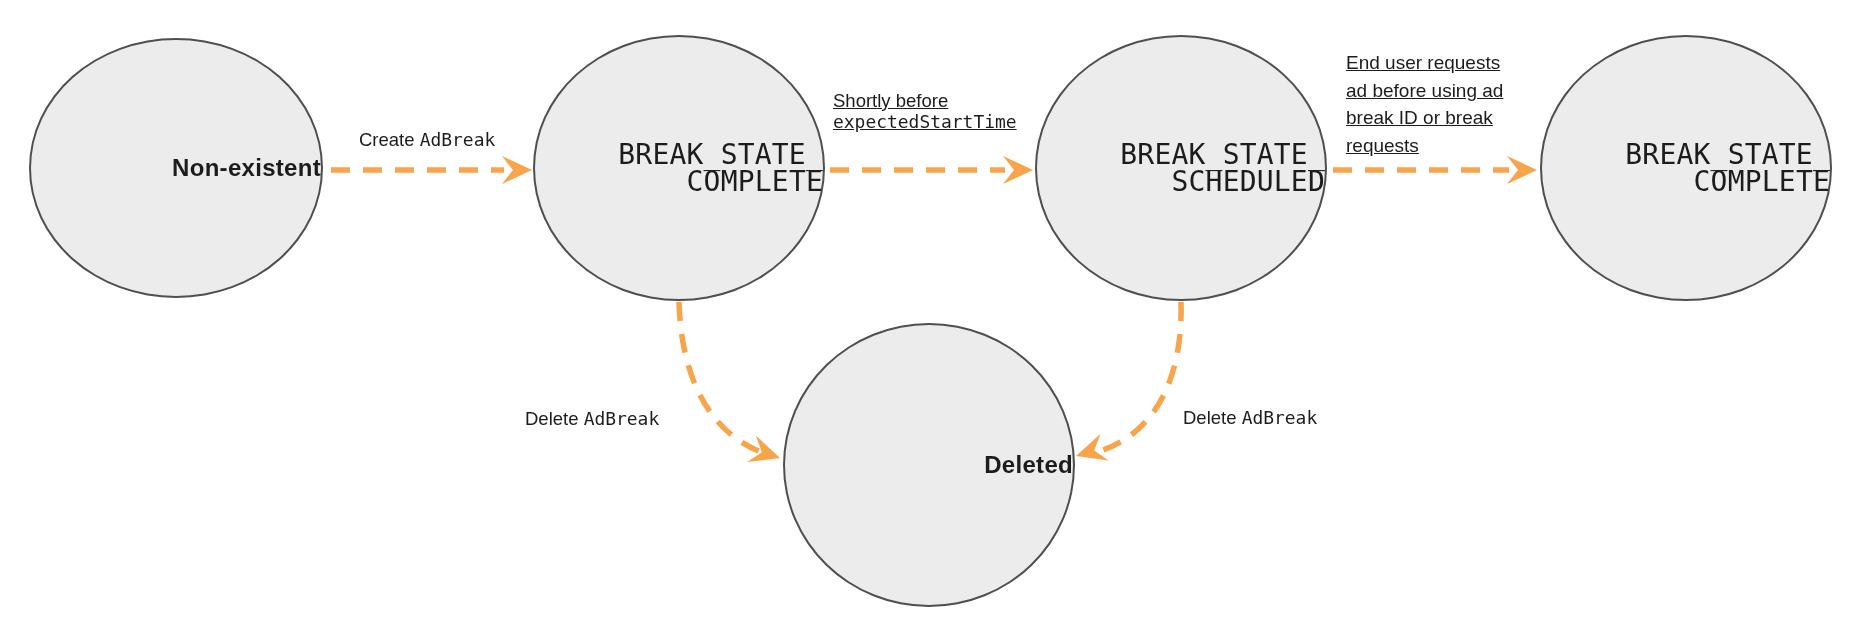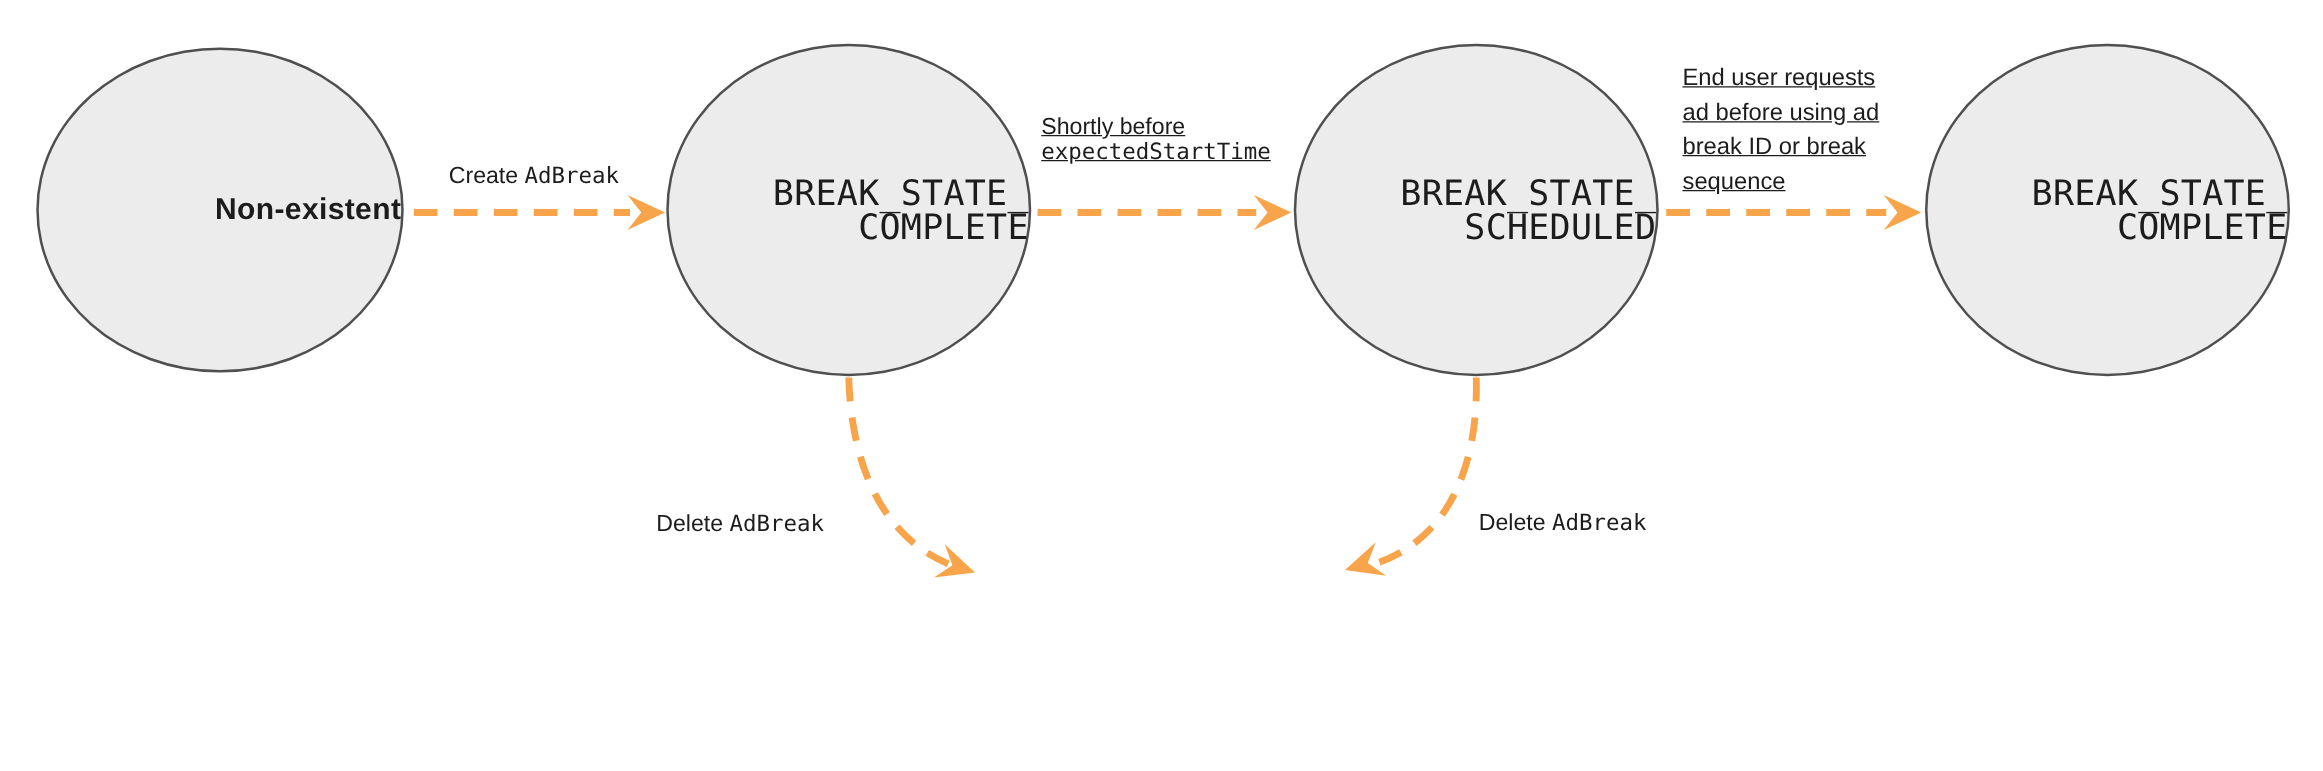--- a/index.html
+++ b/index.html
@@ -107,35 +107,38 @@
   <div class="node" style="left:1035px;top:35px;width:292px;height:266px;">
     <span class="node-name-code">BREAK_STATE_</span>
     <span class="node-name-code">SCHEDULED</span>
   </div>
 
   <div class="node" style="left:1540px;top:35px;width:292px;height:266px;">
     <span class="node-name-code">BREAK_STATE_</span>
     <span class="node-name-code">COMPLETE</span>
   </div>
 
+  <div class="node" style="left:783px;top:323px;width:292px;height:284px;">
+    <span class="node-name-plain">Deleted</span>
+  </div>
 
   <div class="edge-label" style="left:359px;top:129px;">
     <span>Create </span><span class="code">AdBreak</span>
   </div>
 
   <div class="edge-label" style="left:833px;top:90px;">
     <span class="lbl-line">Shortly before</span>
     <span class="lbl-line code">expectedStartTime</span>
   </div>
 
   <div class="edge-label edge-label-multiline" style="left:1346px;top:49px;">
     <span class="lbl-line">End user requests</span>
     <span class="lbl-line">ad before using ad</span>
     <span class="lbl-line">break ID or break</span>
-    <span class="lbl-line">sequence</span>
+    <span class="lbl-line">requests</span>
   </div>
 
   <div class="edge-label" style="left:525px;top:408px;">
     <span>Delete </span><span class="code">AdBreak</span>
   </div>
 
   <div class="edge-label" style="left:1183px;top:407px;">
     <span>Delete </span><span class="code">AdBreak</span>
   </div>
 

